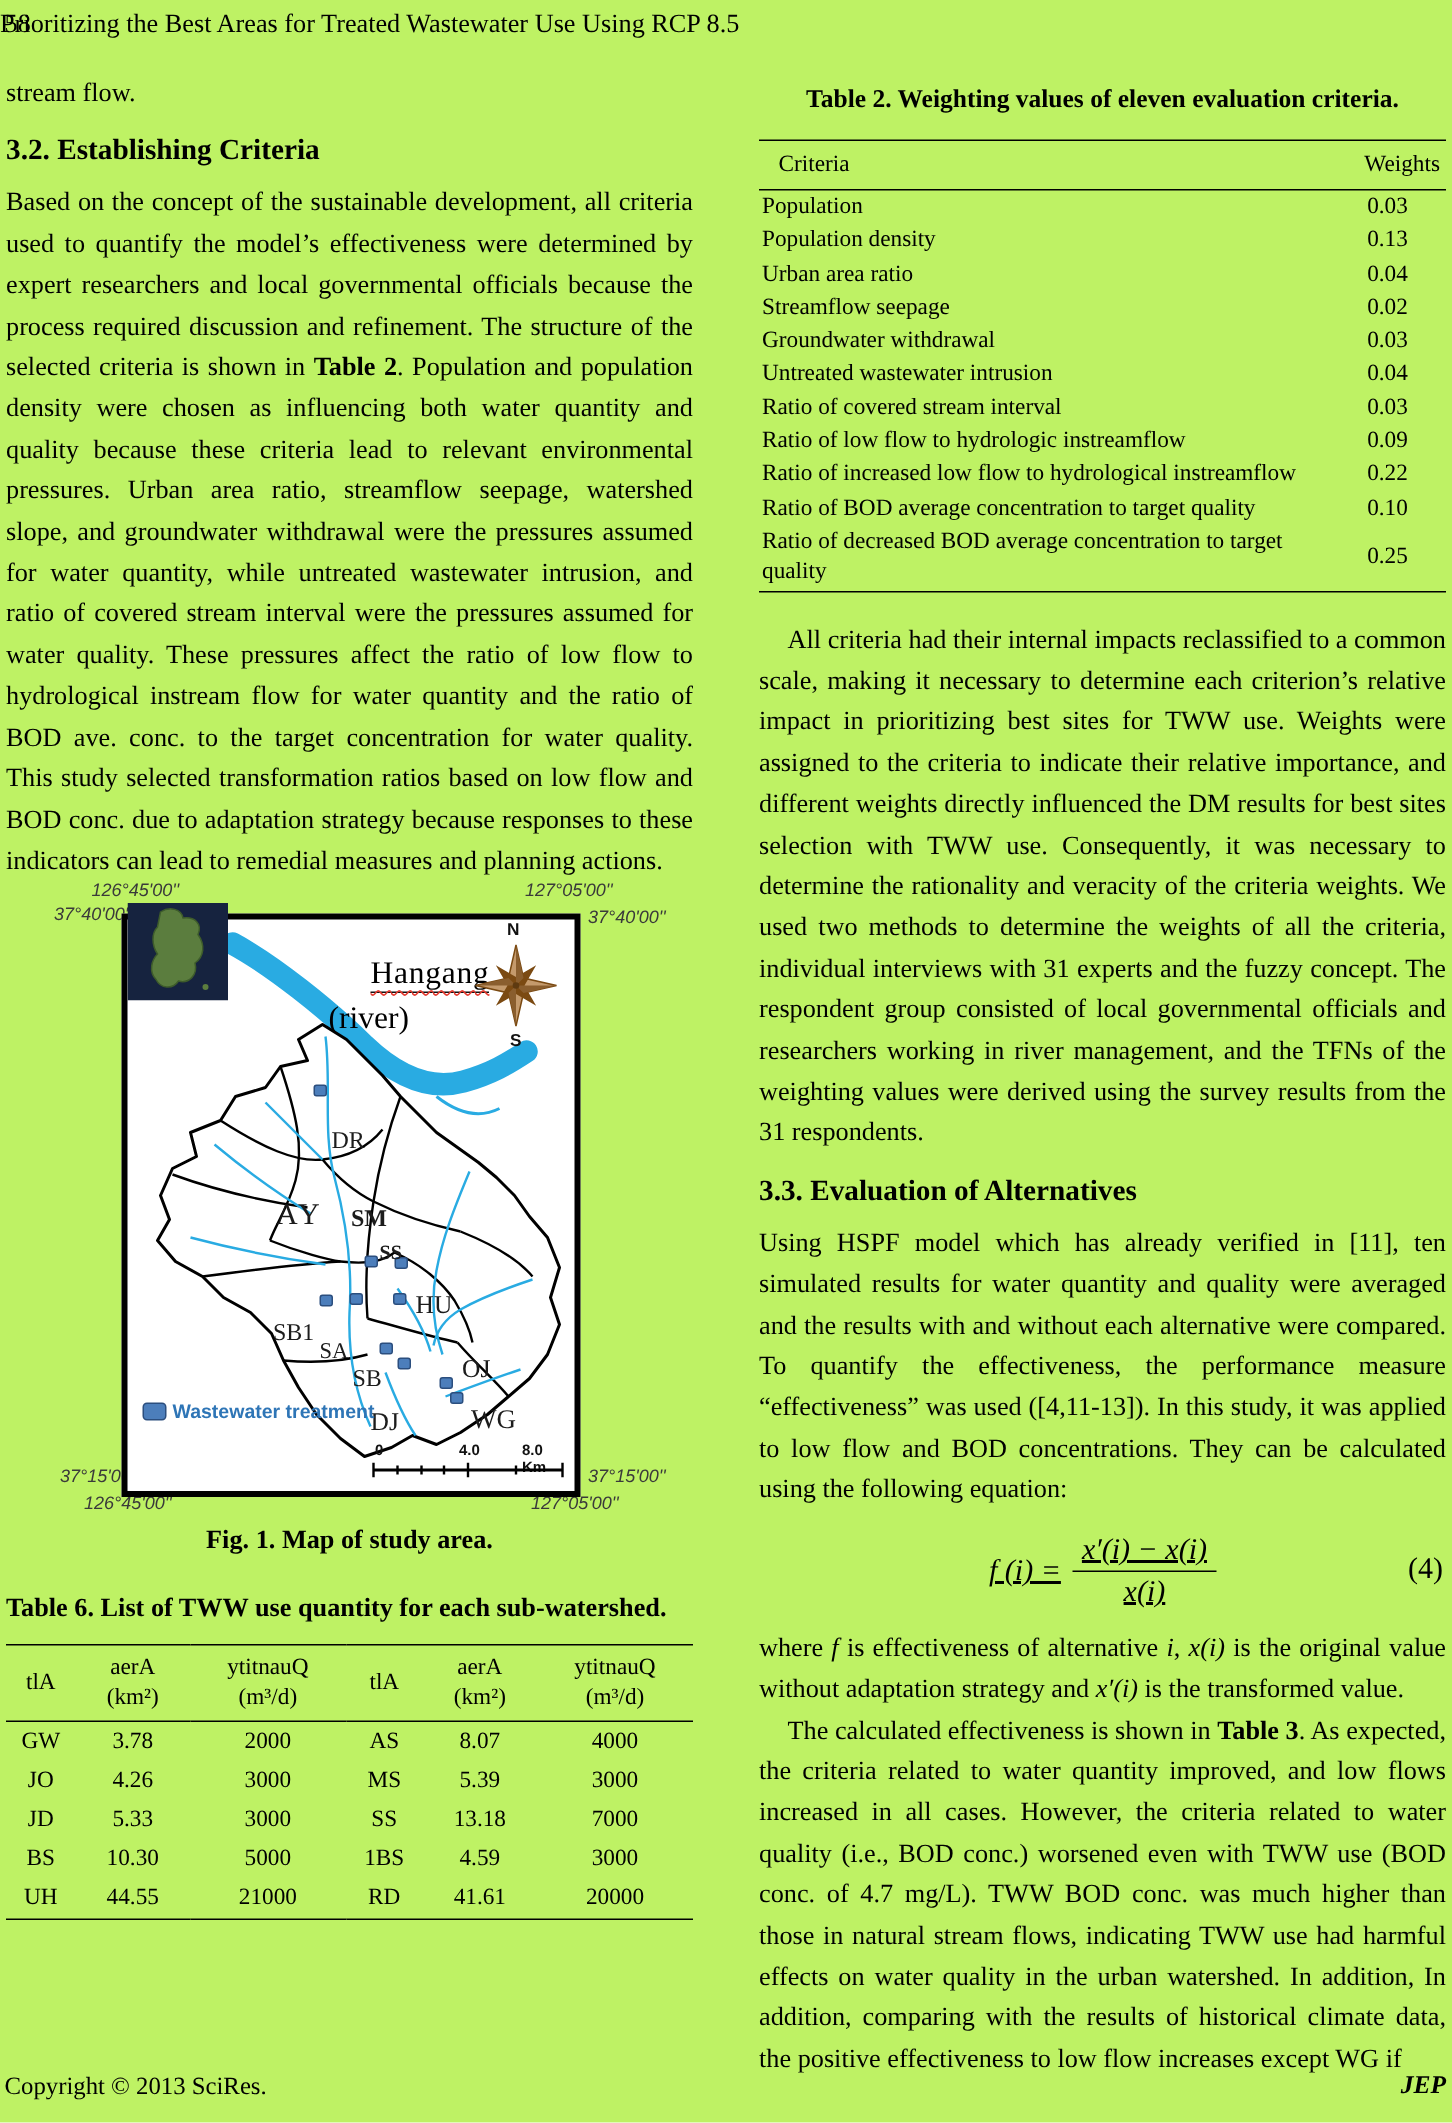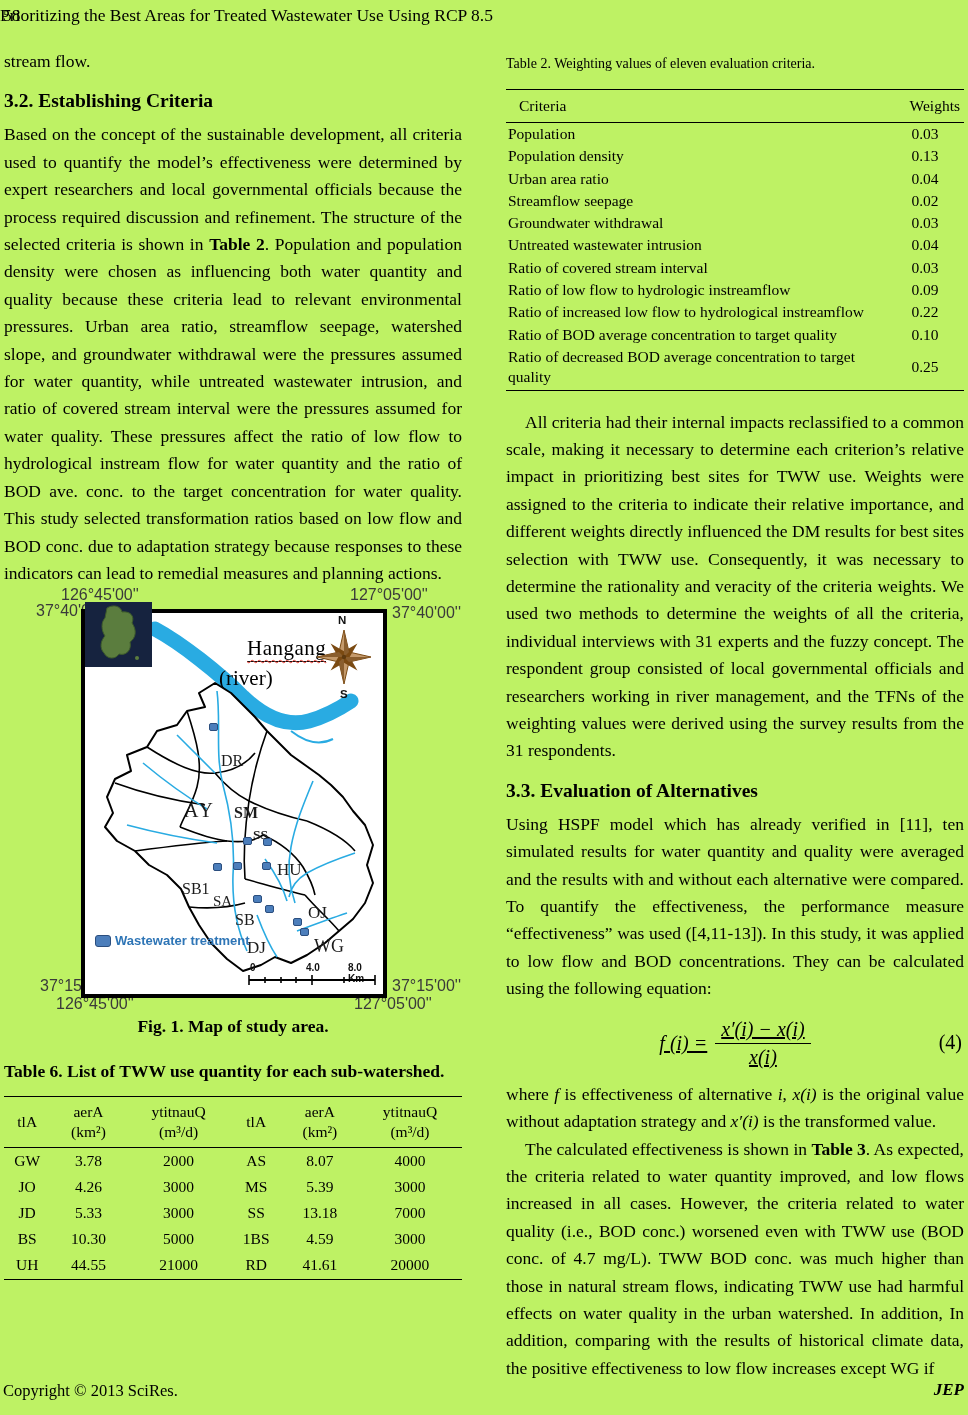--- a/index.html
+++ b/index.html
@@ -6,21 +6,21 @@
   .page{position:relative;width:968px;height:1415px;background:#bef264;color:#000;
         font-family:"Liberation Serif", serif;overflow:hidden;}
   .pagenum{position:absolute;left:3px;top:5px;font-size:17.5px;}
   .running-title{position:absolute;left:0;top:5px;width:100%;text-align:left;font-size:17.5px;}
   .col{position:absolute;top:48px;width:458px;}
   .col-left{left:4px;}
   .col-right{left:506px;}
   .body-text{font-size:17.5px;line-height:27.4px;text-align:justify;margin:0;}
   .indent{text-indent:19px;}
   h3{font-size:19.5px;margin:15px 0 9px 0;}
-  .tbl-caption{font-weight:normal;font-size:14px;margin:8px 0 0 0;}
+  .tbl-caption{font-weight:bold;font-size:17px;text-align:center;margin:8px 0 0 0;}
   .tbl1-caption{font-weight:bold;font-size:17.5px;line-height:28px;text-align:justify;margin:14px 0 0 0;}
 
   
   table.t2{width:100%;border-collapse:collapse;font-size:15.5px;margin-top:17px;}
   .t2 td{vertical-align:middle;}
   .t2 thead td{border-top:1.8px solid #000;border-bottom:1.4px solid #000;padding:7px 0 7px 13px;}
   .t2 thead td.w{text-align:right;padding-right:4px;}
   .t2 tbody td{line-height:20.3px;padding-left:2px;}
   .t2 tbody td.w{text-align:center;padding:0;}
   .t2 tbody tr:last-child td{border-bottom:1.8px solid #000;padding-bottom:2px;}
@@ -28,21 +28,21 @@
 
   
   table.t1{width:100%;border-collapse:collapse;font-size:15.5px;text-align:center;margin-top:11px;}
   .t1 thead td{border-top:1.8px solid #000;border-bottom:1.4px solid #000;padding:5px 0;line-height:20px;vertical-align:middle;}
   .t1 tbody td{line-height:23.8px;}
   .t1 tbody tr:last-child td{border-bottom:1.8px solid #000;padding-bottom:3px;}
 
   
   .figure{position:relative;height:452px;margin-top:4px;}
   .frame{position:absolute;left:77px;top:18px;width:298px;height:381px;border:4px solid #000;background:#fff;}
-  .coord{position:absolute;font-family:"Liberation Sans",sans-serif;font-size:16px;color:#3a3a3a;white-space:nowrap;}
+  .coord{position:absolute;font-family:"Liberation Sans",sans-serif;font-size:12px;color:#3a3a3a;white-space:nowrap;font-style:italic;}
   .fig-caption{position:absolute;top:425px;left:0;width:100%;text-align:center;font-weight:bold;font-size:17.5px;}
   .map-svg{position:absolute;left:0;top:0;}
   .inset{position:absolute;left:0;top:-11px;width:67px;height:65px;}
   .hangang{position:absolute;left:131px;top:23px;font-size:21px;letter-spacing:.5px;
            border-bottom:1.6px solid #111;text-decoration:underline wavy #e4392f 1px;text-underline-offset:4px;margin-left:31px;}
   .river-word{position:absolute;left:134px;top:53px;font-size:21px;}
   .ns{position:absolute;font-family:"Liberation Sans",sans-serif;font-weight:bold;font-size:11.5px;color:#111;}
   .area-label{position:absolute;color:#1c1c1c;font-size:16px;white-space:nowrap;}
   .marker{position:absolute;width:9px;height:8px;border-radius:2px;background:#4C7EBB;border:1px solid #2B4E7E;box-sizing:border-box;}
   .legend{position:absolute;left:10px;top:320px;display:flex;align-items:center;gap:4px;}

